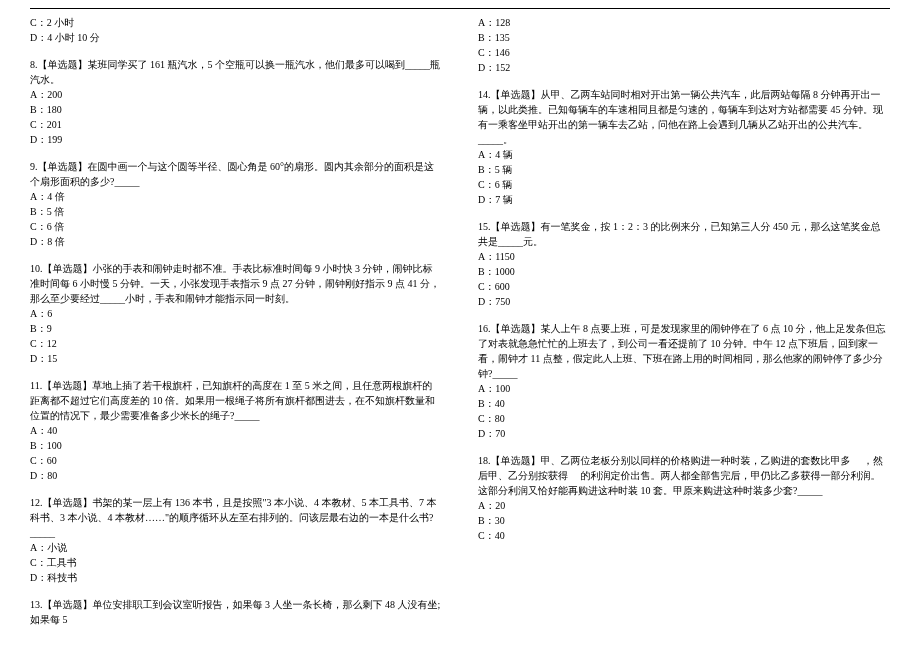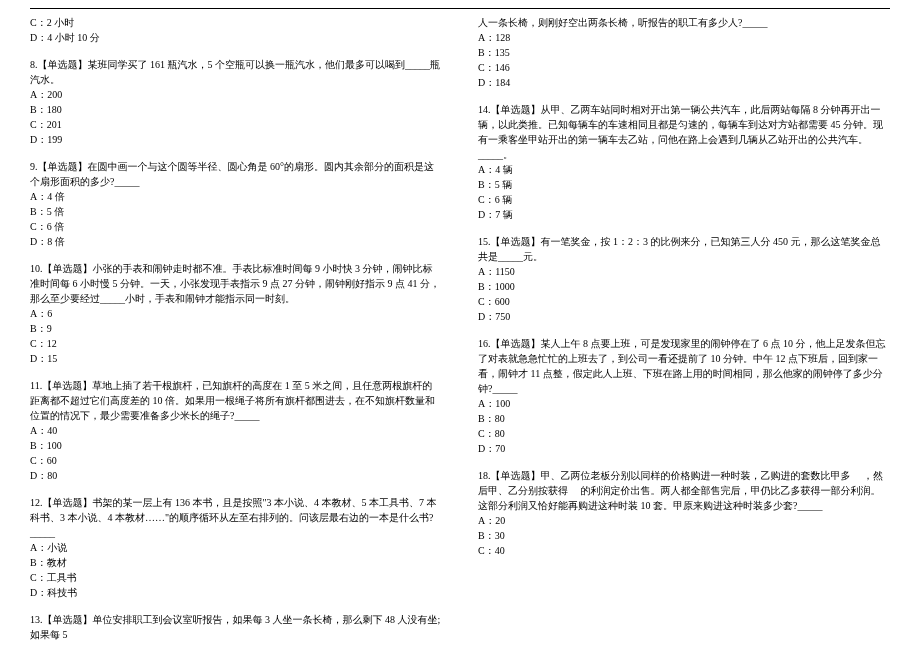--- a/index.html
+++ b/index.html
@@ -86,39 +86,37 @@
       <span class="stem">11.【单选题】草地上插了若干根旗杆，已知旗杆的高度在 1 至 5 米之间，且任意两根旗杆的距离都不超过它们高度差的 10 倍。如果用一根绳子将所有旗杆都围进去，在不知旗杆数量和位置的情况下，最少需要准备多少米长的绳子?_____</span>
       <span class="option">A：40</span>
       <span class="option">B：100</span>
       <span class="option">C：60</span>
       <span class="option">D：80</span>
     </div>
 
     <div class="question-block">
       <span class="stem">12.【单选题】书架的某一层上有 136 本书，且是按照"3 本小说、4 本教材、5 本工具书、7 本科书、3 本小说、4 本教材……"的顺序循环从左至右排列的。问该层最右边的一本是什么书?_____</span>
       <span class="option">A：小说</span>
-      <span class="option">B：教材</span>
       <span class="option">C：工具书</span>
       <span class="option">D：科技书</span>
     </div>
 
     <div class="question-block">
       <span class="stem">13.【单选题】单位安排职工到会议室听报告，如果每 3 人坐一条长椅，那么剩下 48 人没有坐;如果每 5</span>
     </div>
 
   </div>
 
   <div class="column">
 
     <div class="question-block">
-      <span class="stem">人一条长椅，则刚好空出两条长椅，听报告的职工有多少人?_____</span>
       <span class="option">A：128</span>
       <span class="option">B：135</span>
       <span class="option">C：146</span>
-      <span class="option">D：184</span>
+      <span class="option">D：152</span>
     </div>
 
     <div class="question-block">
       <span class="stem">14.【单选题】从甲、乙两车站同时相对开出第一辆公共汽车，此后两站每隔 8 分钟再开出一辆，以此类推。已知每辆车的车速相同且都是匀速的，每辆车到达对方站都需要 45 分钟。现有一乘客坐甲站开出的第一辆车去乙站，问他在路上会遇到几辆从乙站开出的公共汽车。_____。</span>
       <span class="option">A：4 辆</span>
       <span class="option">B：5 辆</span>
       <span class="option">C：6 辆</span>
       <span class="option">D：7 辆</span>
     </div>
 
@@ -126,21 +124,21 @@
       <span class="stem">15.【单选题】有一笔奖金，按 1：2：3 的比例来分，已知第三人分 450 元，那么这笔奖金总共是_____元。</span>
       <span class="option">A：1150</span>
       <span class="option">B：1000</span>
       <span class="option">C：600</span>
       <span class="option">D：750</span>
     </div>
 
     <div class="question-block">
       <span class="stem">16.【单选题】某人上午 8 点要上班，可是发现家里的闹钟停在了 6 点 10 分，他上足发条但忘了对表就急急忙忙的上班去了，到公司一看还提前了 10 分钟。中午 12 点下班后，回到家一看，闹钟才 11 点整，假定此人上班、下班在路上用的时间相同，那么他家的闹钟停了多少分钟?_____</span>
       <span class="option">A：100</span>
-      <span class="option">B：80</span>
+      <span class="option">B：40</span>
       <span class="option">C：80</span>
       <span class="option">D：70</span>
     </div>
 
 
     <div class="question-block">
       <span class="stem">18.【单选题】甲、乙两位老板分别以同样的价格购进一种时装，乙购进的套数比甲多 　，然后甲、乙分别按获得 　的利润定价出售。两人都全部售完后，甲仍比乙多获得一部分利润。这部分利润又恰好能再购进这种时装 10 套。甲原来购进这种时装多少套?_____</span>
       <span class="option">A：20</span>
       <span class="option">B：30</span>
       <span class="option">C：40</span>

